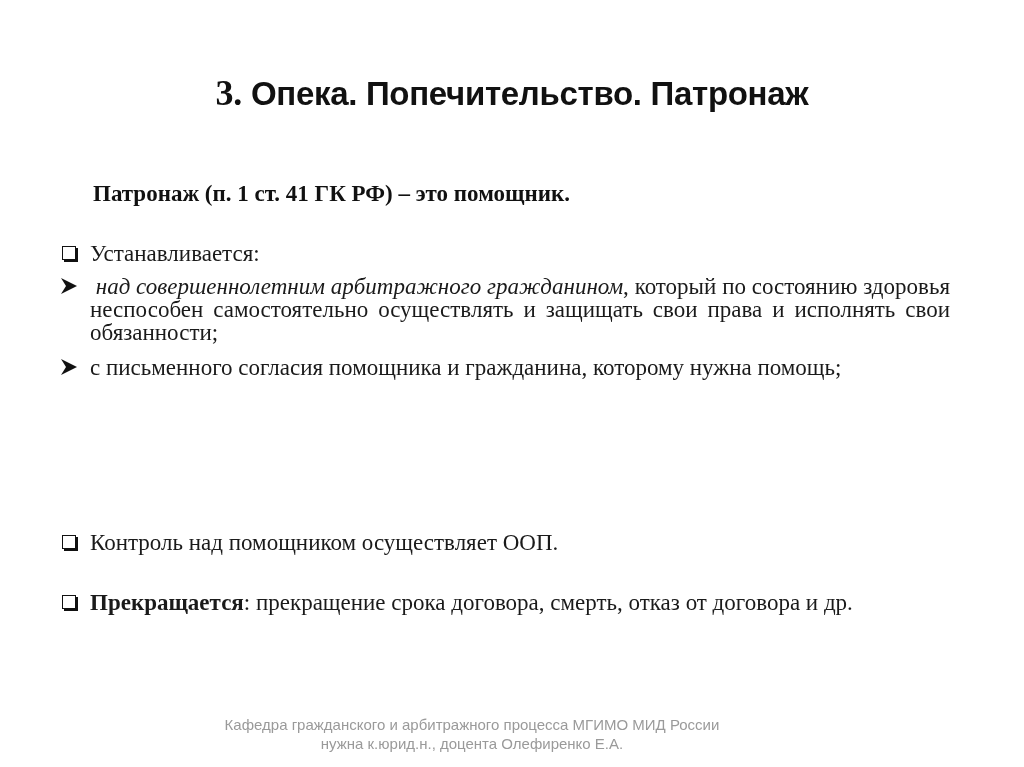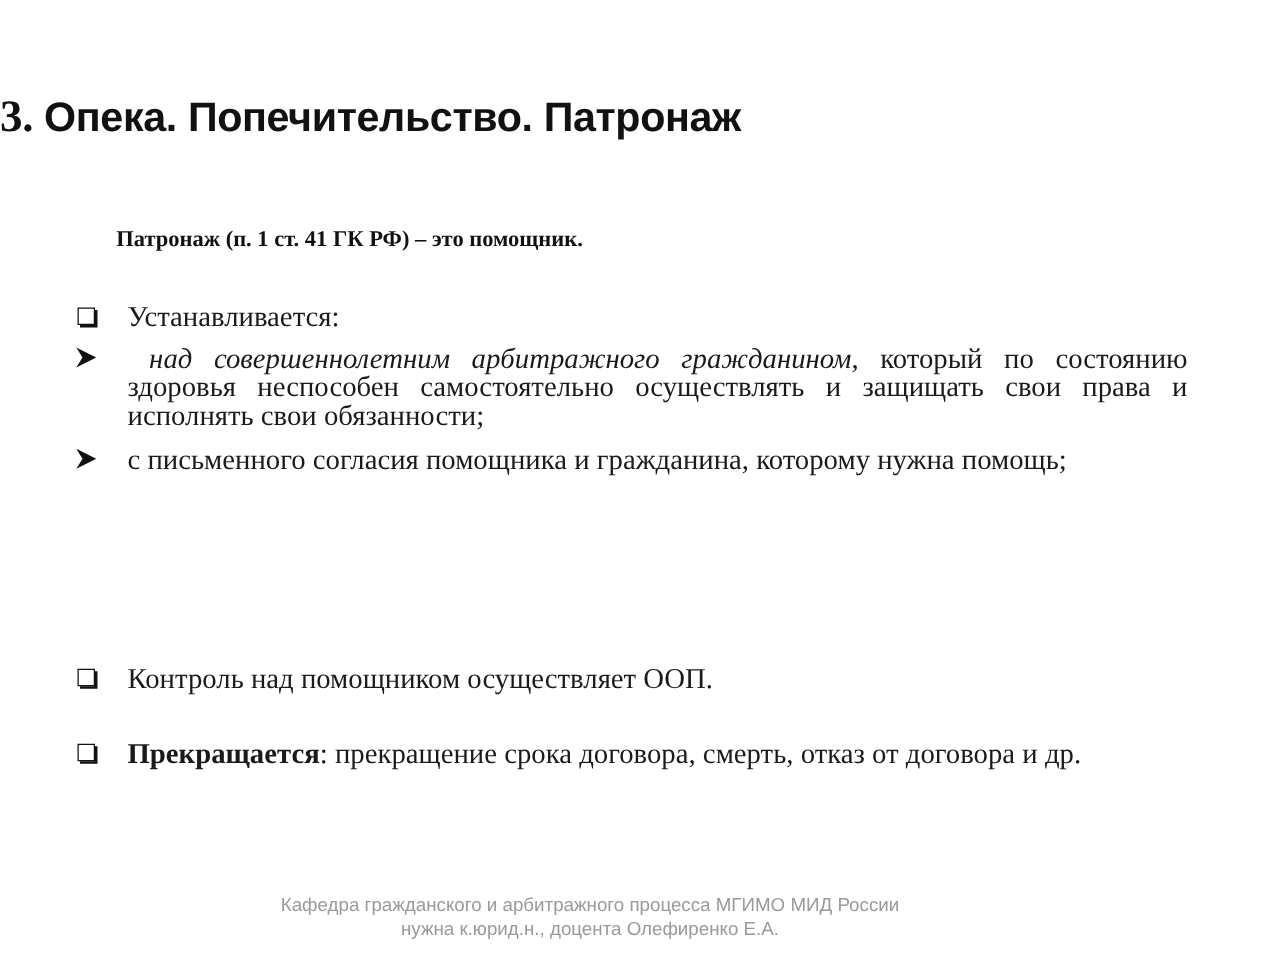--- a/index.html
+++ b/index.html
@@ -1,33 +1,33 @@
 <!DOCTYPE html>
 <html><head>
 <meta charset="utf-8">
 <style>
   html, body { margin: 0; padding: 0; background: #ffffff; }
   body { width: 1024px; height: 767px; position: relative; overflow: hidden; }
   .slide { position: absolute; left: 0; top: 0; width: 1024px; height: 767px; background: #fff; }
   .title {
-    position: absolute; left: 0; top: 72px; width: 1024px; text-align: left;
+    position: absolute; left: 0; top: 72px; width: 1024px; text-align: center;
     font-family: "Liberation Sans", sans-serif; font-weight: bold; font-size: 33px;
     color: #111; letter-spacing: -0.3px;
   }
   .title .num { font-family: "Liberation Serif", serif; font-size: 36px; }
   .subtitle {
     position: absolute; left: 93px; top: 181px;
-    font-family: "Liberation Serif", serif; font-weight: bold; font-size: 18px; color: #111;
+    font-family: "Liberation Serif", serif; font-weight: bold; font-size: 23px; color: #111;
   }
   .body-text {
     font-family: "Liberation Serif", serif; font-size: 23px; color: #1a1a1a; line-height: 23px;
   }
   .item { position: absolute; left: 60px; width: 890px; }
   .item .bullet { position: absolute; left: 0; top: 0; width: 24px; height: 23px; }
-  .item .text { margin-left: 42px; text-align: justify; }
+  .item .text { margin-left: 30px; text-align: justify; }
   .item .text.last-left { text-align-last: left; }
   .box {
     position: absolute; left: 2px; top: 4px; width: 12px; height: 12px;
     border: 1.5px solid #111; background: #fff; box-shadow: 2px 2px 0 #111;
   }
   .arrow { position: absolute; left: 0; top: 2px; }
   .footer {
     position: absolute; left: 0; top: 715px; width: 944px; text-align: center;
     font-family: "Liberation Sans", sans-serif; font-size: 15px; color: #9a9a9a; line-height: 19px;
   }

